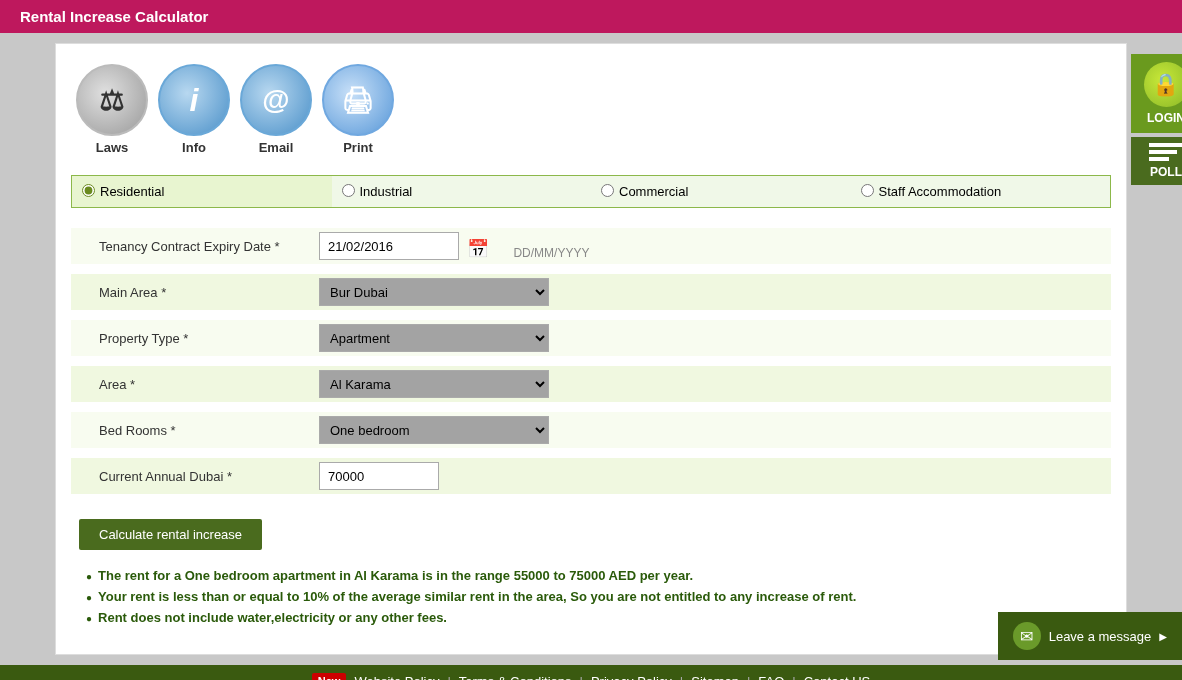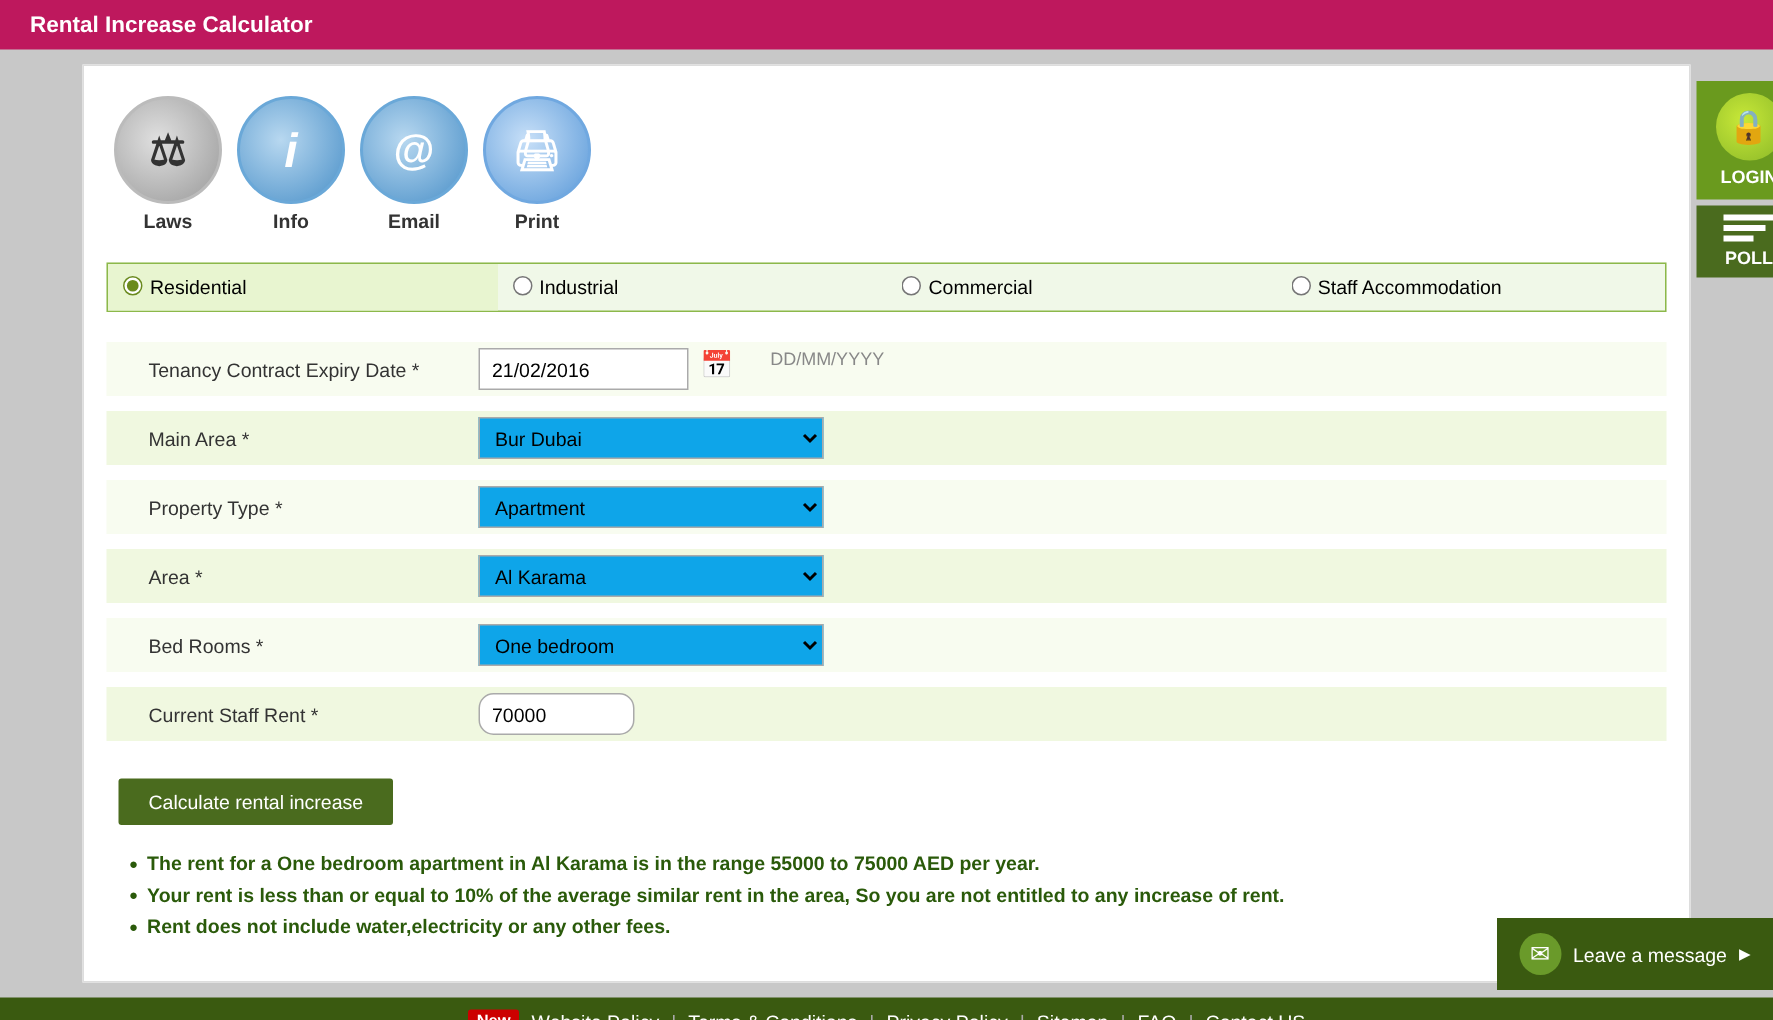--- a/index.html
+++ b/index.html
@@ -26,24 +26,24 @@
     .radio-tabs { display: flex; background: #f0f8e8; border: 1px solid #8cb84a; margin-bottom: 15px; }
     .radio-tab { flex: 1; padding: 8px 10px; display: flex; align-items: flex-start; gap: 5px; cursor: pointer; font-size: 13px; }
     .radio-tab input[type=radio] { accent-color: #6a8a1e; }
     .radio-tab.active { background: #e8f5d0; }
 
     
     .form-area { padding: 5px 0; }
     .form-row { display: flex; align-items: center; margin-bottom: 10px; background: #f0f8e0; padding: 4px 8px; }
     .form-row:nth-child(odd) { background: #f8fcf0; }
     .form-label { width: 220px; font-size: 13px; color: #333; flex-shrink: 0; margin-left: 20px; }
-    .form-control { display: flex; align-items: flex-start; gap: 8px; }
+    .form-control { display: flex; align-items: flex-end; gap: 8px; }
     .form-input { border: 1px solid #aaa; padding: 5px 8px; font-size: 13px; height: 28px; }
     .form-input-date { width: 140px; }
-    .form-select { border: 1px solid #aaa; padding: 4px 6px; font-size: 13px; height: 28px; width: 230px; background: #0ea5e9; }
+    .form-select { border: 1px solid #aaa; padding: 4px 6px; font-size: 13px; height: 28px; width: 230px; background: #a3a3a3; }
     .date-icon { font-size: 18px; color: #e06010; cursor: pointer; }
     .date-hint { color: #888; font-size: 12px; margin-left: 16px; }
 
     
     .calc-btn-row { margin: 10px 0; padding-left: 8px; }
     .calc-btn { background: #4a6b1e; color: white; border: none; padding: 8px 20px; font-size: 13px; cursor: pointer; border-radius: 2px; }
 
     
     .results-area { padding: 8px 15px; }
     .result-item { display: flex; align-items: flex-start; gap: 6px; margin-bottom: 6px; font-size: 13px; color: #2a5a0a; font-weight: bold; }
@@ -152,23 +152,23 @@
       </div>
       <div class="form-row">
         <div class="form-label">Bed Rooms *</div>
         <div class="form-control">
           <select class="form-select">
             <option>One bedroom</option>
           </select>
         </div>
       </div>
       <div class="form-row">
-        <div class="form-label">Current Staff Rent *</div>
-        <div class="form-control">
-          <input type="text" class="form-input" value="70000" style="width: 104px; border-radius: 10px;">
+        <div class="form-label">Current Annual Dubai *</div>
+        <div class="form-control">
+          <input type="text" class="form-input" value="70000" style="width: 120px;">
         </div>
       </div>
     </div>
 
     <div class="calc-btn-row">
       <button class="calc-btn">Calculate rental increase</button>
     </div>
 
     <div class="results-area">
       <div class="result-item">

